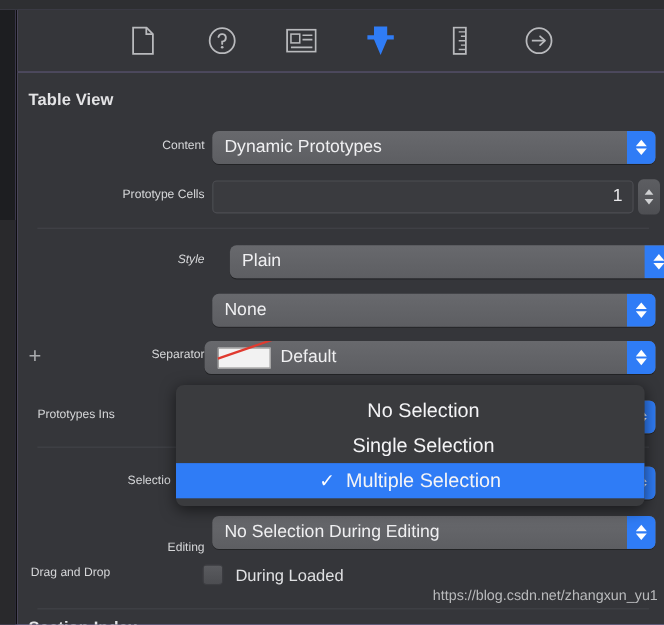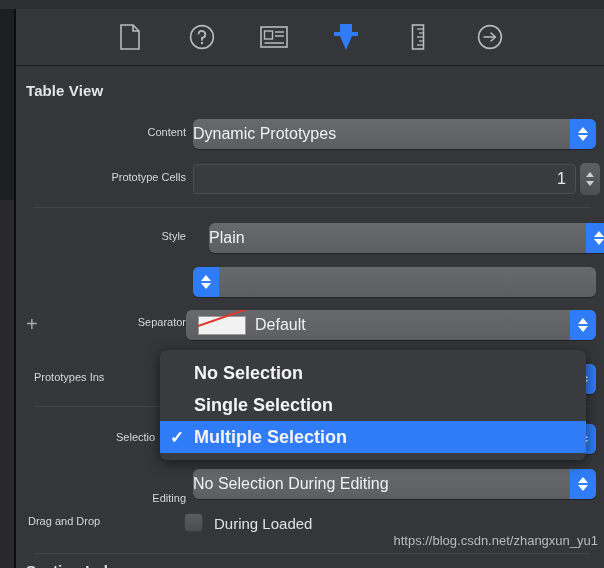--- a/index.html
+++ b/index.html
@@ -107,20 +107,21 @@
     height: 30px;
     border-radius: 6px;
     background: linear-gradient(#68696d, #5d5e62);
     box-shadow: 0 1px 0 rgba(0,0,0,0.35);
     display: flex;
     align-items: center;
     overflow: hidden;
   }
   .popup-text {
     flex: 1;
+    padding-left: 11px;
     font-size: 16px;
     color: #f0f0f2;
     white-space: nowrap;
     overflow: hidden;
   }
   .popup-chev {
     width: 26px;
     height: 30px;
     background: #2f7cf6;
     display: flex;
@@ -232,23 +233,24 @@
     box-shadow: 0 3px 14px rgba(0,0,0,0.55);
     overflow: hidden;
     padding: 7px 0 7px 0;
     box-sizing: border-box;
   }
   .menu-item {
     height: 32px;
     display: flex;
     align-items: center;
     font-size: 18px;
-    font-weight: bold;
+    font-weight: normal;
     color: #f4f4f6;
     white-space: nowrap;
+    justify-content: center;
   }
   .menu-item.selected { background: #2f7cf6; }
   .menu-check {
     width: 34px;
     flex: none;
     text-align: center;
     font-size: 17px;
     color: #ffffff;
   }
   .menu-text { padding-right: 10px; }
@@ -345,31 +347,32 @@
     <div class="textfield" style="left:177px; top:98px; width:383px;">
       <span class="tf-val">1</span>
     </div>
     <div class="stepper" style="left:564px; top:97px;">
       <i class="st-up"></i>
         <i class="st-dn"></i>
     </div>
 
     <div class="divider" style="top:141px;"></div>
 
-    <div class="row-label" style="right:418px; top:164px;">Style</div>
+    <div class="row-label" style="right:418px; top:164px;font-style:italic;">Style</div>
     <div class="popup" style="left:177px; top:157px; width:403px;margin-left:16px;">
       <span class="popup-text">Plain</span>
       <span class="popup-chev">
         <i class="chev-up"></i>
           <i class="chev-dn"></i>
       </span>
     </div>
 
     <div class="row-label" style="right:418px; top:208px;margin-top:42px;">Separator</div>
     <div class="popup" style="left:177px; top:201px; width:403px;">
+      <span class="popup-text">None</span>
       <span class="popup-chev">
         <i class="chev-up"></i>
           <i class="chev-dn"></i>
       </span>
     </div>
 
     <div class="plus-btn" style="left:10px; top:248px;">+</div>
     <div class="popup" style="left:170px; top:244px; width:410px;">
       <span class="swatch"></span>
       <span class="popup-text with-swatch">Default</span>

